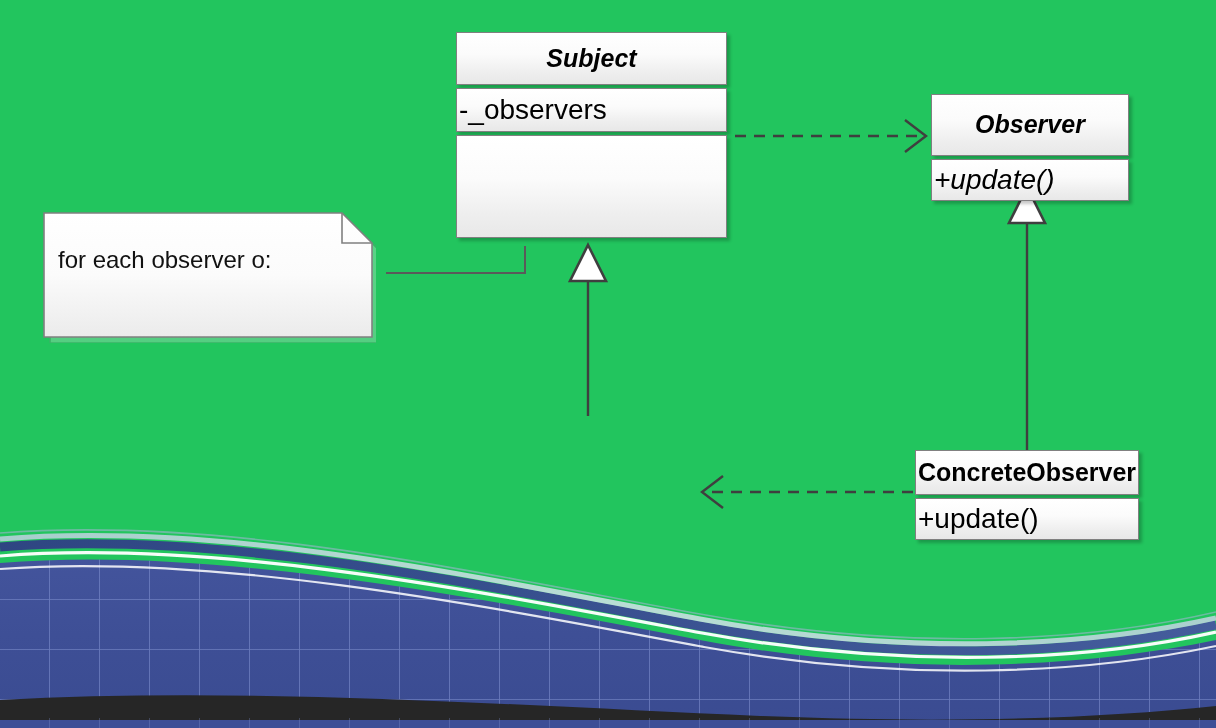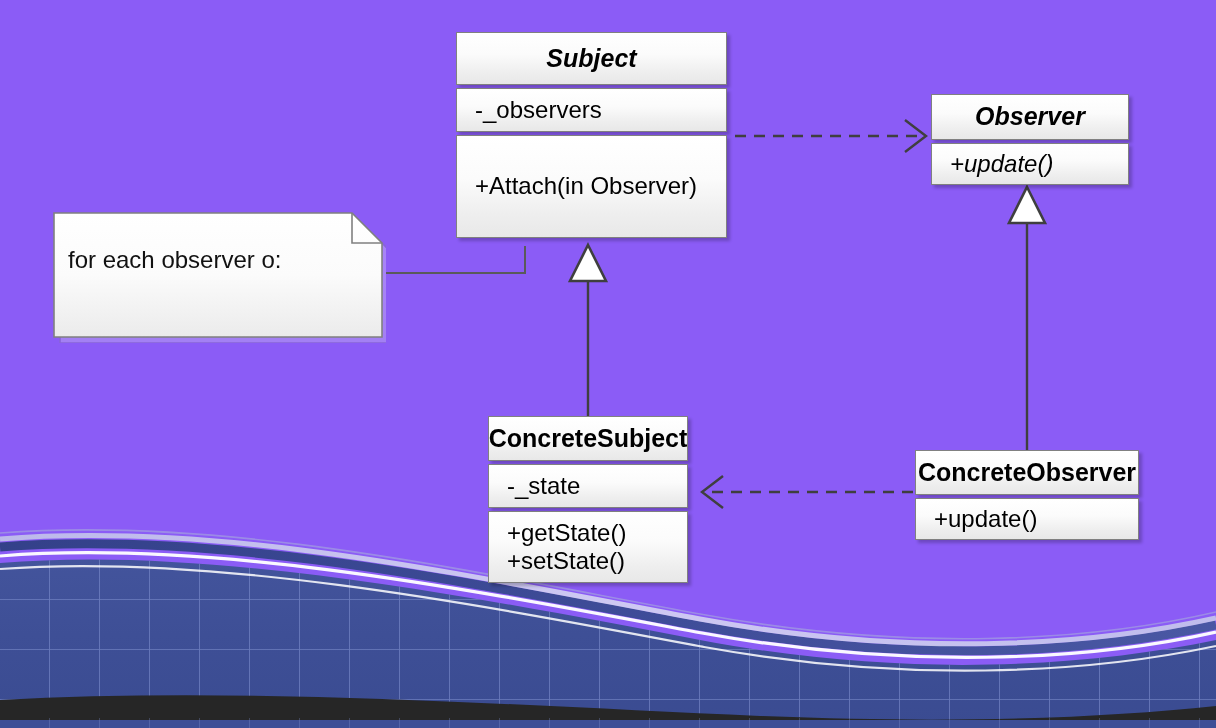--- a/index.html
+++ b/index.html
@@ -9,21 +9,21 @@
     background: #ffffff;
   }
   body {
     font-family: "Liberation Sans", sans-serif;
   }
   #stage {
     position: relative;
     width: 1216px;
     height: 728px;
     overflow: hidden;
-    background: #8b5cf6;
+    background: #22c55e;
   }
 
   
   #banner-layer {
     position: absolute;
     left: 0;
     top: 0;
     width: 1216px;
     height: 728px;
     pointer-events: none;
@@ -52,22 +52,22 @@
     justify-content: center;
     font-weight: bold;
     font-size: 25px;
   }
   .cls-title.abstract { font-style: italic; }
 
   .cls-members {
     display: flex;
     flex-direction: column;
     justify-content: center;
-    padding: 2px 0 2px 18px;
-    font-size: 24px;
+    padding: 2px 0 2px 2px;
+    font-size: 28px;
   }
   .member { white-space: nowrap; }
   .member.abstract { font-style: italic; }
 
   
   .uml-note {
     position: absolute;
     box-sizing: border-box;
     font-size: 24px;
     color: #111111;
@@ -185,50 +185,39 @@
       <polyline points="723,476 702,492 723,508" fill="none" stroke="#3f3f3f" stroke-width="2.4"></polyline>
     </g>
   </svg>
 
   <div class="uml-class" style="left:456px; top:32px; width:271px;">
     <div class="compartment cls-title abstract" style="height:53px;">Subject</div>
     <div class="compartment cls-members" style="height:44px;">
       <div class="member">-_observers</div>
     </div>
     <div class="compartment cls-members" style="height:103px;">
-      <div class="member">+Attach(in Observer)</div>
     </div>
   </div>
 
   <div class="uml-class" style="left:931px; top:94px; width:198px;">
-    <div class="compartment cls-title abstract" style="height:46px;">Observer</div>
+    <div class="compartment cls-title abstract" style="height:62px;">Observer</div>
     <div class="compartment cls-members" style="height:42px;">
       <div class="member abstract">+update()</div>
     </div>
   </div>
 
-  <div class="uml-class" style="left:488px; top:416px; width:200px;">
-    <div class="compartment cls-title" style="height:45px;">ConcreteSubject</div>
-    <div class="compartment cls-members" style="height:44px;">
-      <div class="member">-_state</div>
-    </div>
-    <div class="compartment cls-members" style="height:72px;">
-      <div class="member">+getState()</div>
-      <div class="member">+setState()</div>
-    </div>
-  </div>
 
   <div class="uml-class" style="left:915px; top:450px; width:224px;border-radius:6px;">
     <div class="compartment cls-title" style="height:45px;">ConcreteObserver</div>
     <div class="compartment cls-members" style="height:42px;">
       <div class="member">+update()</div>
     </div>
   </div>
 
-  <div class="uml-note" style="left:52px; top:211px; width:334px; height:132px;text-decoration:underline;">
+  <div class="uml-note" style="left:42px; top:211px; width:334px; height:132px;text-decoration:underline;">
     <svg class="note-body" viewBox="0 0 334 132" preserveAspectRatio="none">
       <defs>
         <linearGradient id="noteGrad" x1="0" y1="0" x2="0" y2="1">
           <stop offset="0%" stop-color="#ffffff"></stop>
           <stop offset="50%" stop-color="#fbfbfb"></stop>
           <stop offset="100%" stop-color="#ebebeb"></stop>
         </linearGradient>
       </defs>
       <path d="M5,5 L303,5 L333,35 L333,129 L5,129 Z" fill="url(#noteGrad)" stroke="#808080" stroke-width="1.6" transform="translate(3,3)" opacity="0.25"></path>
       <path d="M2,2 L300,2 L330,32 L330,126 L2,126 Z" fill="url(#noteGrad)" stroke="#808080" stroke-width="1.6"></path>

